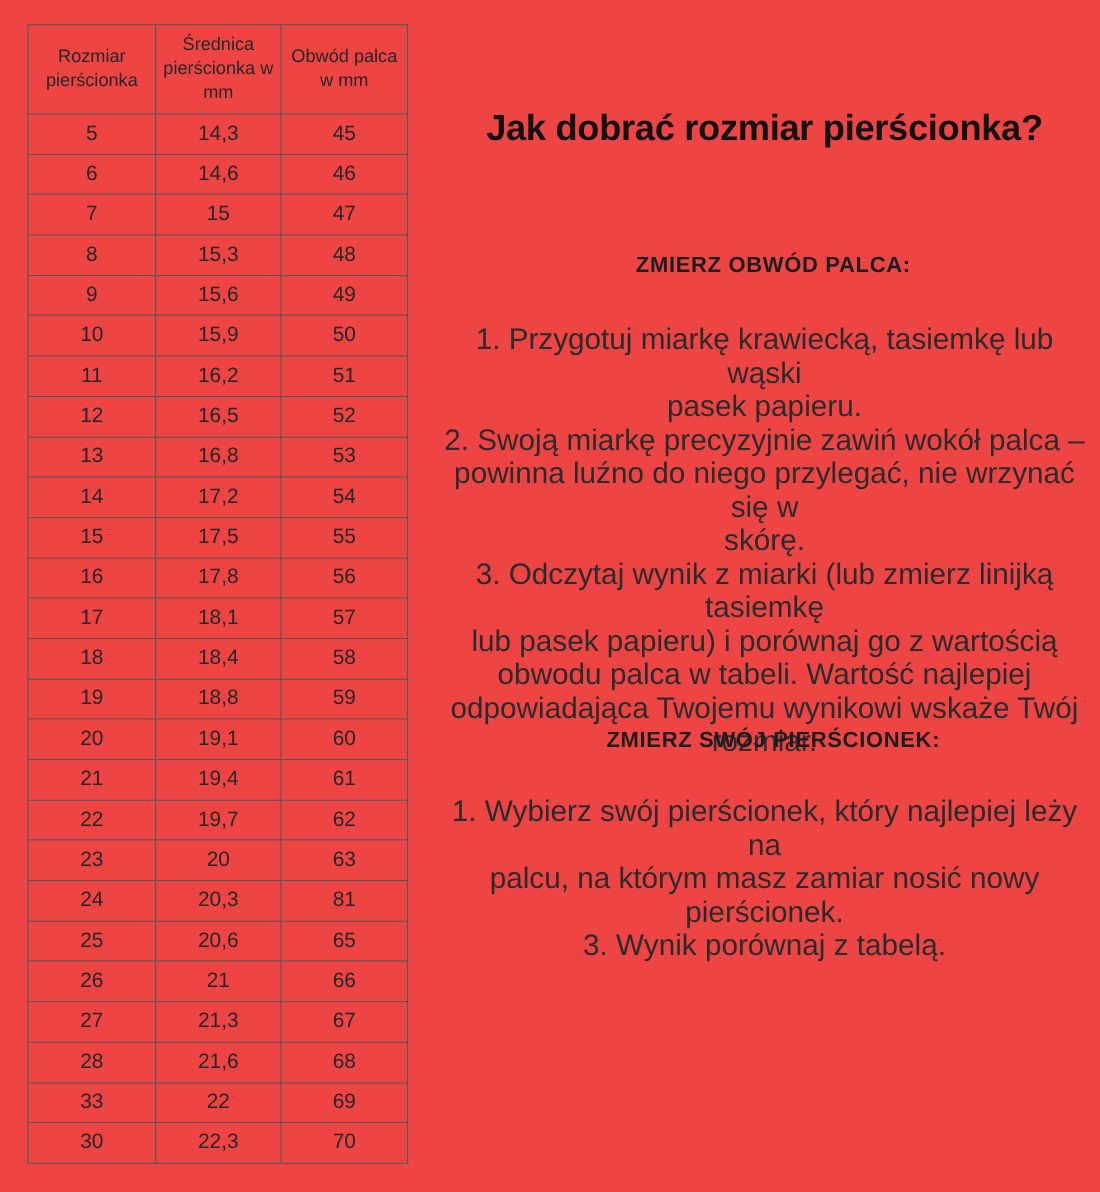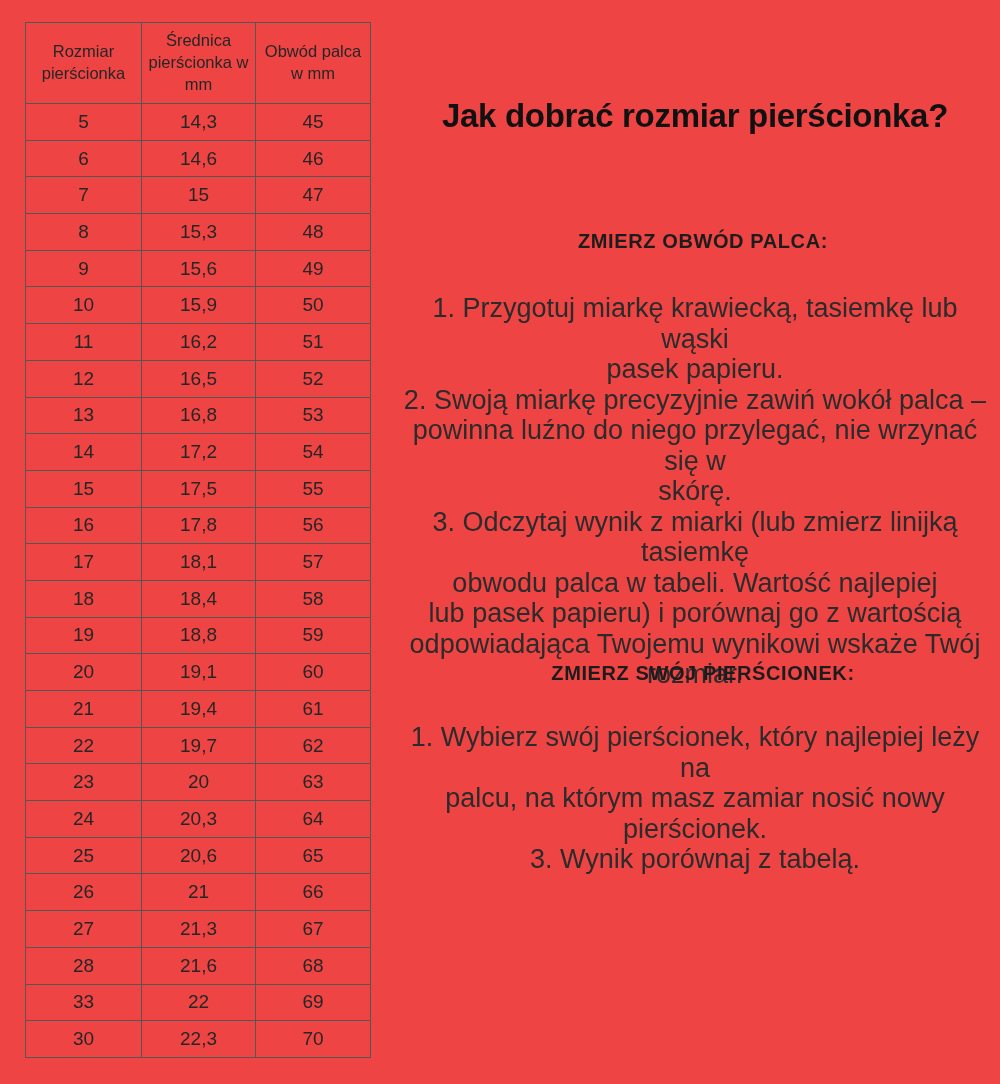--- a/index.html
+++ b/index.html
@@ -203,21 +203,21 @@
           <td>62</td>
         </tr>
         <tr>
           <td>23</td>
           <td>20</td>
           <td>63</td>
         </tr>
         <tr>
           <td>24</td>
           <td>20,3</td>
-          <td>64</td>
+          <td>81</td>
         </tr>
         <tr>
           <td>25</td>
           <td>20,6</td>
           <td>65</td>
         </tr>
         <tr>
           <td>26</td>
           <td>21</td>
           <td>66</td>
@@ -254,22 +254,22 @@
           <span class="step-line">1. Przygotuj miarkę krawiecką, tasiemkę lub wąski</span>
           <span class="step-line">pasek papieru.</span>
         </div>
         <div class="step">
           <span class="step-line">2. Swoją miarkę precyzyjnie zawiń wokół palca –</span>
           <span class="step-line">powinna luźno do niego przylegać, nie wrzynać się w</span>
           <span class="step-line">skórę.</span>
         </div>
         <div class="step">
           <span class="step-line">3. Odczytaj wynik z miarki (lub zmierz linijką tasiemkę</span>
+          <span class="step-line">lub pasek papieru) i porównaj go z wartością</span>
           <span class="step-line">obwodu palca w tabeli. Wartość najlepiej</span>
-          <span class="step-line">lub pasek papieru) i porównaj go z wartością</span>
           <span class="step-line">odpowiadająca Twojemu wynikowi wskaże Twój</span>
           <span class="step-line">rozmiar.</span>
         </div>
       </div>
 
     <div class="section-heading heading-2">ZMIERZ SWÓJ PIERŚCIONEK:</div>
     <div class="steps steps-2">
         <div class="step">
           <span class="step-line">1. Wybierz swój pierścionek, który najlepiej leży na</span>
           <span class="step-line">palcu, na którym masz zamiar nosić nowy</span>

